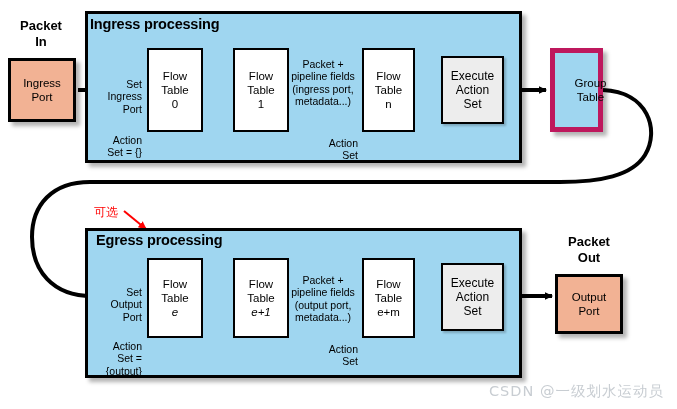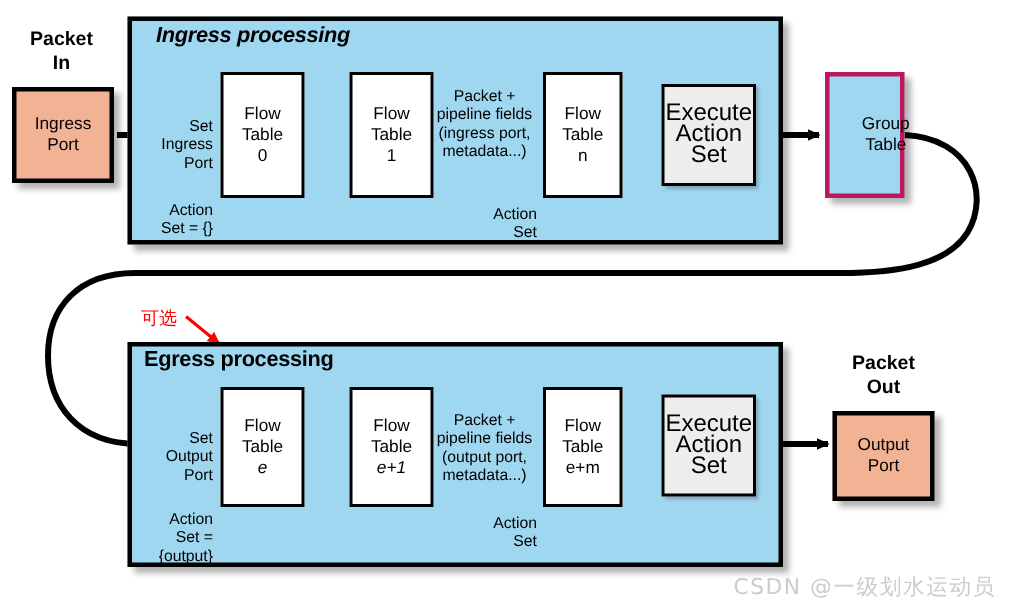--- a/index.html
+++ b/index.html
@@ -43,21 +43,21 @@
   .ftable .idx.ital{font-style:italic;}
 
   
   .execbox{
     background:#EDEDED;
     border:2px solid #000;
     display:flex;
     flex-direction:column;
     align-items:center;
     justify-content:center;
-    font-size:16px;
+    font-size:12px;
     line-height:14px;
     color:#000;
     text-align:center;
     box-shadow:2px 2px 2px rgba(0,0,0,0.22);
   }
 
   
   .portbox{
     background:#F2B294;
     border:3px solid #000;
@@ -68,21 +68,21 @@
     font-size:11.5px;
     line-height:14px;
     color:#000;
     text-align:center;
     box-shadow:4px 4px 4px rgba(0,0,0,0.30);
   }
 
   
   .grpbox{
     background:#9FD6F0;
-    border:3px solid #be185d;
+    border:5px solid #be185d;
     display:flex;
     flex-direction:column;
     align-items:center;
     justify-content:center;
     font-size:11.5px;
     line-height:14px;
     color:#000;
     text-align:center;
     box-shadow:4px 4px 4px rgba(0,0,0,0.30);
     padding-left:28px;
@@ -211,21 +211,21 @@
       <line x1="504" y1="296" x2="552" y2="296" stroke="#000" stroke-width="4" marker-end="url(#arrHeadBig)"></line>
     </g>
 
     <g>
       <line x1="124" y1="211" x2="146" y2="229" stroke="#FF0000" stroke-width="2" marker-end="url(#arrHeadRed)"></line>
     </g>
   </svg>
 
   <div class="abs panel" style="left:85px;top:11px;width:437px;height:152px;"></div>
 
-  <div class="panel-title" style="left:104px;top:16px;font-style:italic;">Ingress processing</div>
+  <div class="panel-title" style="left:90px;top:16px;">Ingress processing</div>
 
   <div class="ann r" style="left:92px;top:42px;width:50px;">Set
 Ingress
 Port</div>
   <div class="ann r" style="left:88px;top:98px;width:54px;">Action
 Set = {}</div>
 
   <div class="ann c" style="left:268px;top:22px;width:110px;">Packet +
 pipeline fields
 (ingress port,

